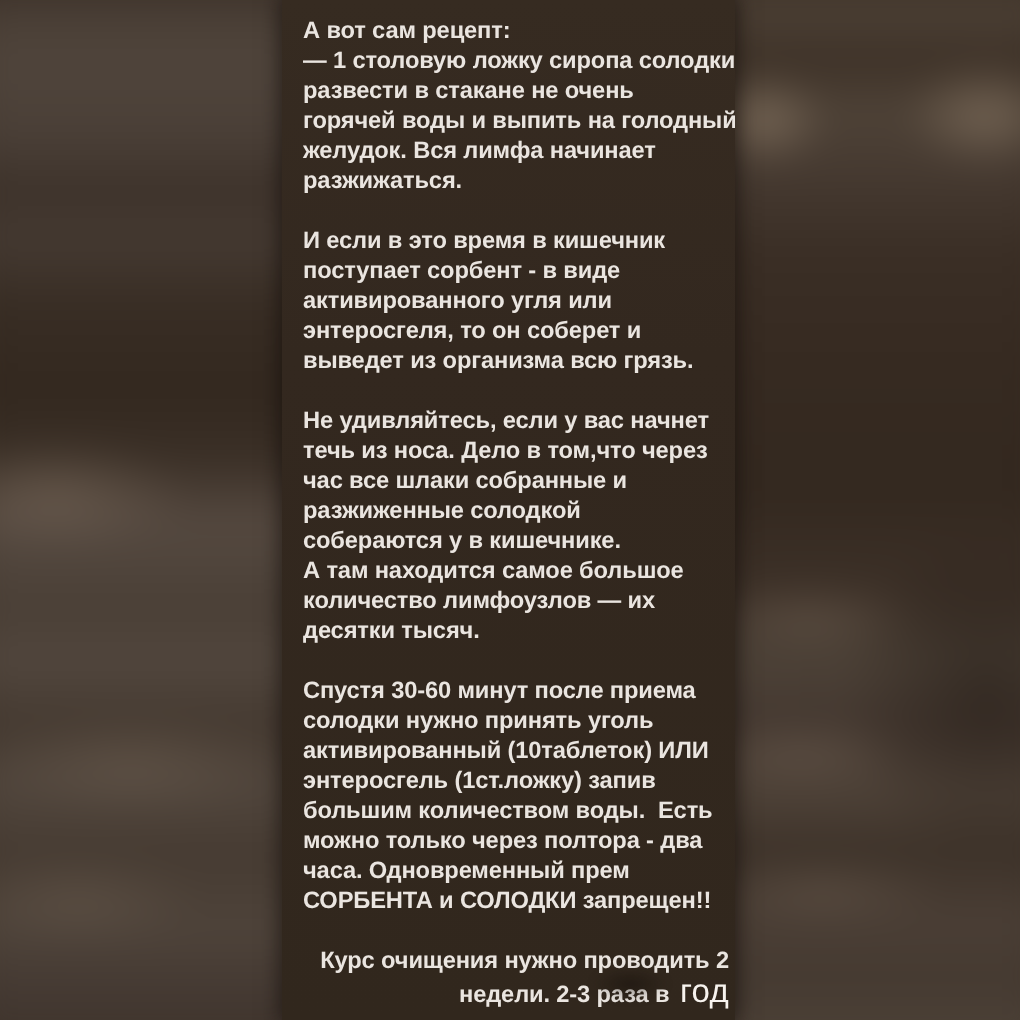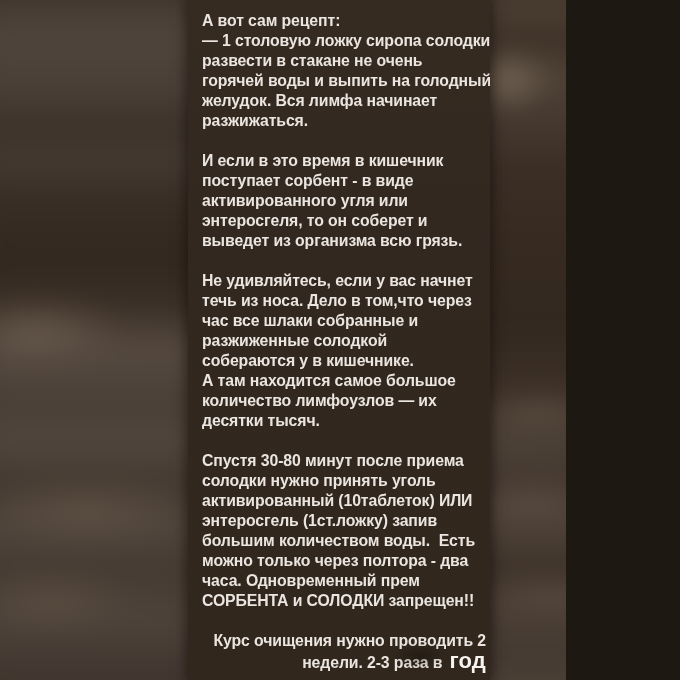--- a/index.html
+++ b/index.html
@@ -3,21 +3,21 @@
 <meta charset="utf-8">
 <style>
   html, body {
     margin: 0;
     padding: 0;
     background: #1e1812;
     font-family: "Liberation Sans", "DejaVu Sans", sans-serif;
   }
   .stage {
     position: relative;
-    width: 566px;
+    width: 680px;
     height: 680px;
     overflow: hidden;
     background: #3a2f26;
   }
   
   .bg-left {
     position: absolute;
     left: -18px; top: -18px;
     width: 224px; height: 716px;
     filter: blur(11px);
@@ -69,21 +69,21 @@
     letter-spacing: -0.1px;
   }
   .para {
     margin: 0 0 20px 0;
     white-space: pre;
   }
   .para-last { white-space: pre; margin: 0; text-align: right; }
   .overlay-word {
     color: var(--overlay-text, #f7f3ee);
     font-size: 22px;
-    font-weight: 700;
+    font-weight: 400;
     letter-spacing: 0.2px;
     margin-left: 7px;
   }
   
   .smudge {
     position: absolute;
     left: 388px; top: 642px;
     width: 64px; height: 28px;
     z-index: 3;
     background: radial-gradient(closest-side, rgba(16,10,6,0.45), rgba(16,10,6,0) 80%);
@@ -110,21 +110,21 @@
 энтеросгеля, то он соберет и
 выведет из организма всю грязь.</p>
     <p class="para">Не удивляйтесь, если у вас начнет
 течь из носа. Дело в том,что через
 час все шлаки собранные и
 разжиженные солодкой
 собераются у в кишечнике.
 А там находится самое большое
 количество лимфоузлов — их
 десятки тысяч.</p>
-    <p class="para">Спустя 30-80 минут после приема
+    <p class="para">Спустя 30-60 минут после приема
 солодки нужно принять уголь
 активированный (10таблеток) ИЛИ
 энтеросгель (1ст.ложку) запив
 большим количеством воды.  Есть
 можно только через полтора - два
 часа. Одновременный прем
 СОРБЕНТА и СОЛОДКИ запрещен!!</p>
     <p class="para-last"><span>Курс очищения нужно проводить 2
 недели. 2-3 раза в</span><span class="overlay-word">год</span></p>
   </div>

